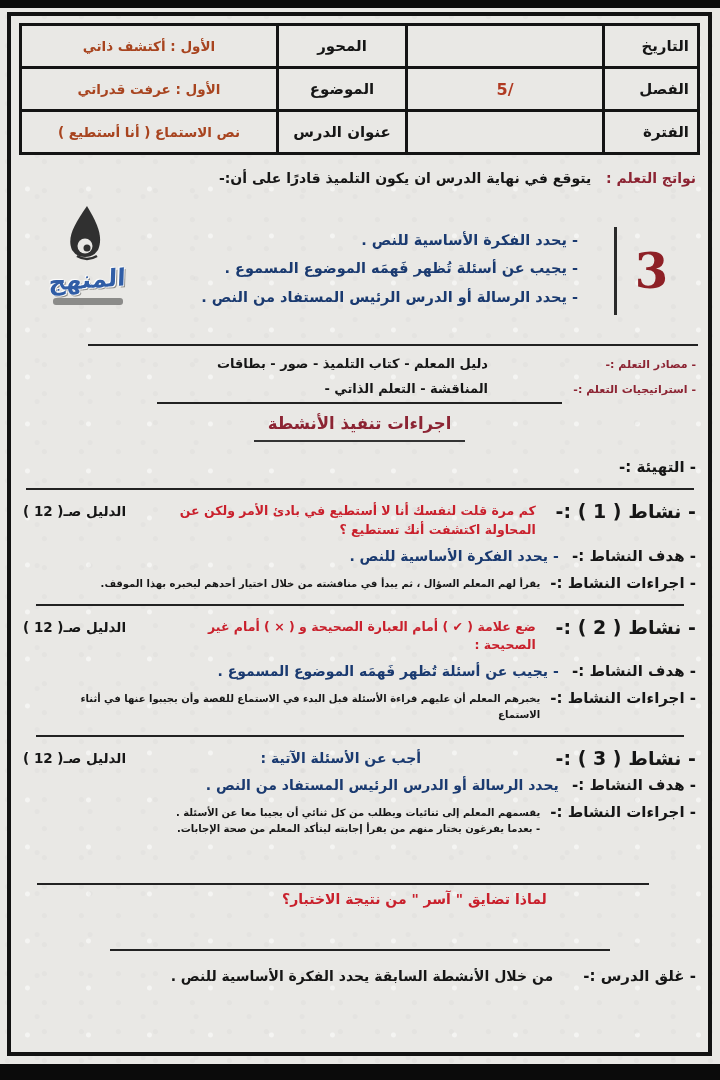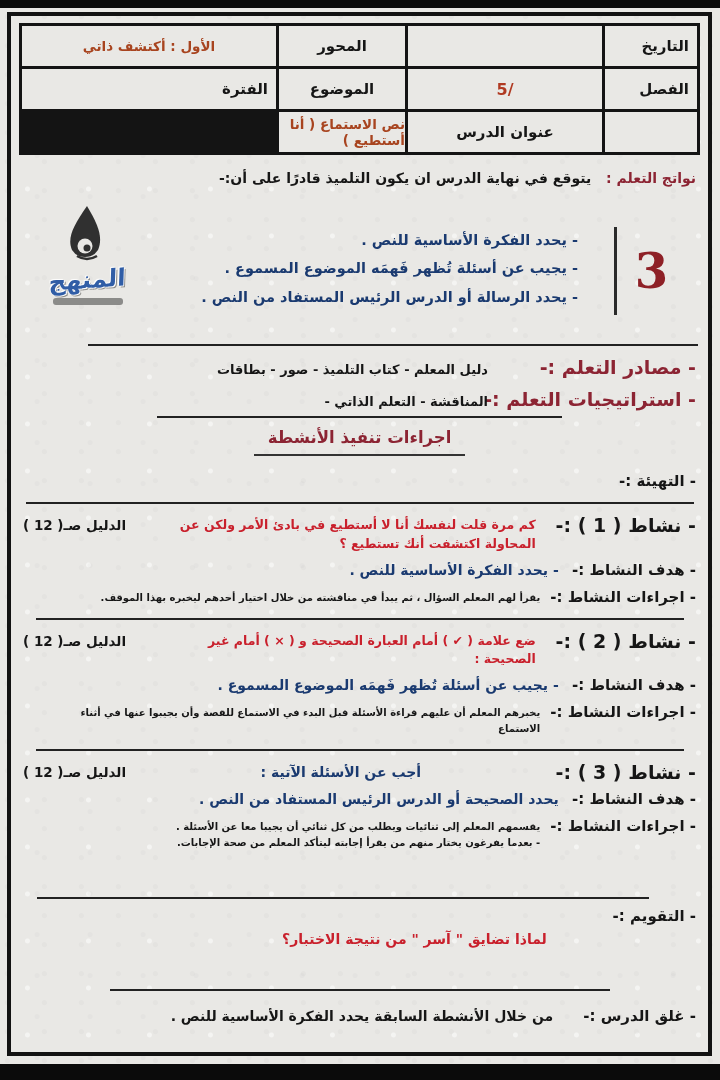--- a/index.html
+++ b/index.html
@@ -63,21 +63,21 @@
   .line{border:0;border-top:2px solid #222;margin:0;}
   .line.after-outcomes{width:610px;margin:12px 2px 0 auto;}
   .line.short-center{width:405px;margin:6px auto 0;}
   .line.full{width:668px;margin:12px auto 0;}
   .line.act{width:640px;margin:12px auto 0;}
   .line.eval{width:612px;margin:46px auto 0 18px;}
   .line.close{width:500px;margin:42px auto 0;}
 
   
   .res-row{display:flex;margin:10px 4px 0;align-items:baseline;}
-  .res-row .label{color:#8c2433;font-size:19px;white-space:nowrap;width:172px;}
+  .res-row .label{color:#8c2433;font-size:11px;white-space:nowrap;width:172px;}
   .res-row .value{font-size:13px;margin-right:36px;}
 
   .proc-heading-wrap{text-align:center;margin-top:10px;}
   .proc-heading{
     display:inline-block;color:#8c2433;font-size:16.5px;
     border-bottom:2px solid #333;padding:0 14px 7px;
   }
   .warmup{margin:16px 4px 0;font-size:15px;}
 
   
@@ -109,20 +109,21 @@
 
     <div class="info-table">
       <div class="cell lbl1">التاريخ</div>
       <div class="cell mid"></div>
       <div class="cell lbl2">المحور</div>
       <div class="cell val">الأول : أكتشف ذاتي</div>
 
       <div class="cell lbl1">الفصل</div>
       <div class="cell mid">/5</div>
       <div class="cell lbl2">الموضوع</div>
+      <div class="cell val">الأول : عرفت قدراتي</div>
 
       <div class="cell lbl1">الفترة</div>
       <div class="cell mid"></div>
       <div class="cell lbl2">عنوان الدرس</div>
       <div class="cell val">نص الاستماع ( أنا أستطيع )</div>
     </div>
 
     <div class="outcomes-head">
       <span class="maroon">نواتج التعلم :</span>
       <span>يتوقع في نهاية الدرس ان يكون التلميذ قادرًا على أن:-</span>
@@ -213,34 +214,33 @@
     <hr class="line act">
 
     <div class="act">
       <div class="act-head">
         <span class="act-title">- نشاط ( 3 ) :-</span>
         <span class="act-prompt blue">أجب عن الأسئلة الآتية :</span>
         <span class="act-guide">الدليل صـ( 12 )</span>
       </div>
       <div class="act-goal">
         <span>- هدف النشاط :-</span>
-        <span class="goal-text">يحدد الصحيحة أو الدرس الرئيس المستفاد من النص .</span>
+        <span class="goal-text">يحدد الرسالة أو الدرس الرئيس المستفاد من النص .</span>
       </div>
       <div class="act-steps">
         <span class="steps-label">- اجراءات النشاط :-</span>
         <div class="steps-body">
           <div>يقسمهم المعلم إلى ثنائيات ويطلب من كل ثنائي أن يجيبا معا عن الأسئلة .</div>
           <div>- بعدما يفرغون يختار منهم من يقرأ إجابته ليتأكد المعلم من صحة الإجابات.</div>
         </div>
       </div>
     </div>
 
     <hr class="line eval">
 
-    <div class="eval-label">- التقويم :-</div>
     <div class="eval-question">لماذا تضايق " آسر " من نتيجة الاختبار؟</div>
 
     <hr class="line close">
 
     <div class="closing">
       <span class="label">- غلق الدرس :-</span>
       <span class="value">من خلال الأنشطة السابقة يحدد الفكرة الأساسية للنص .</span>
     </div>
 
   </div>

